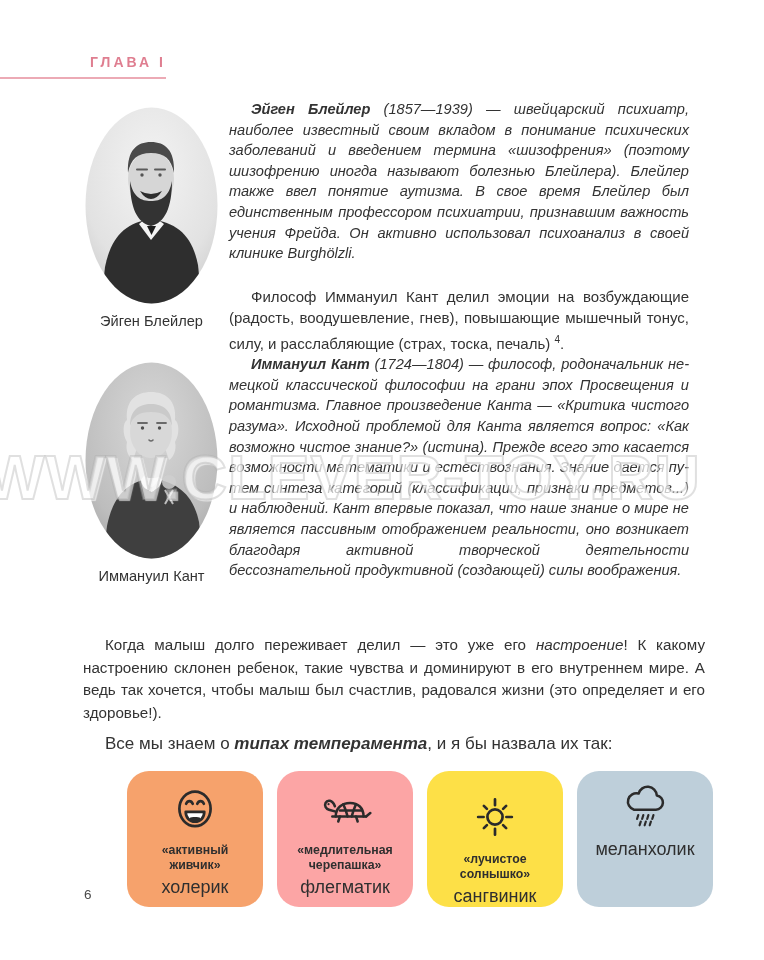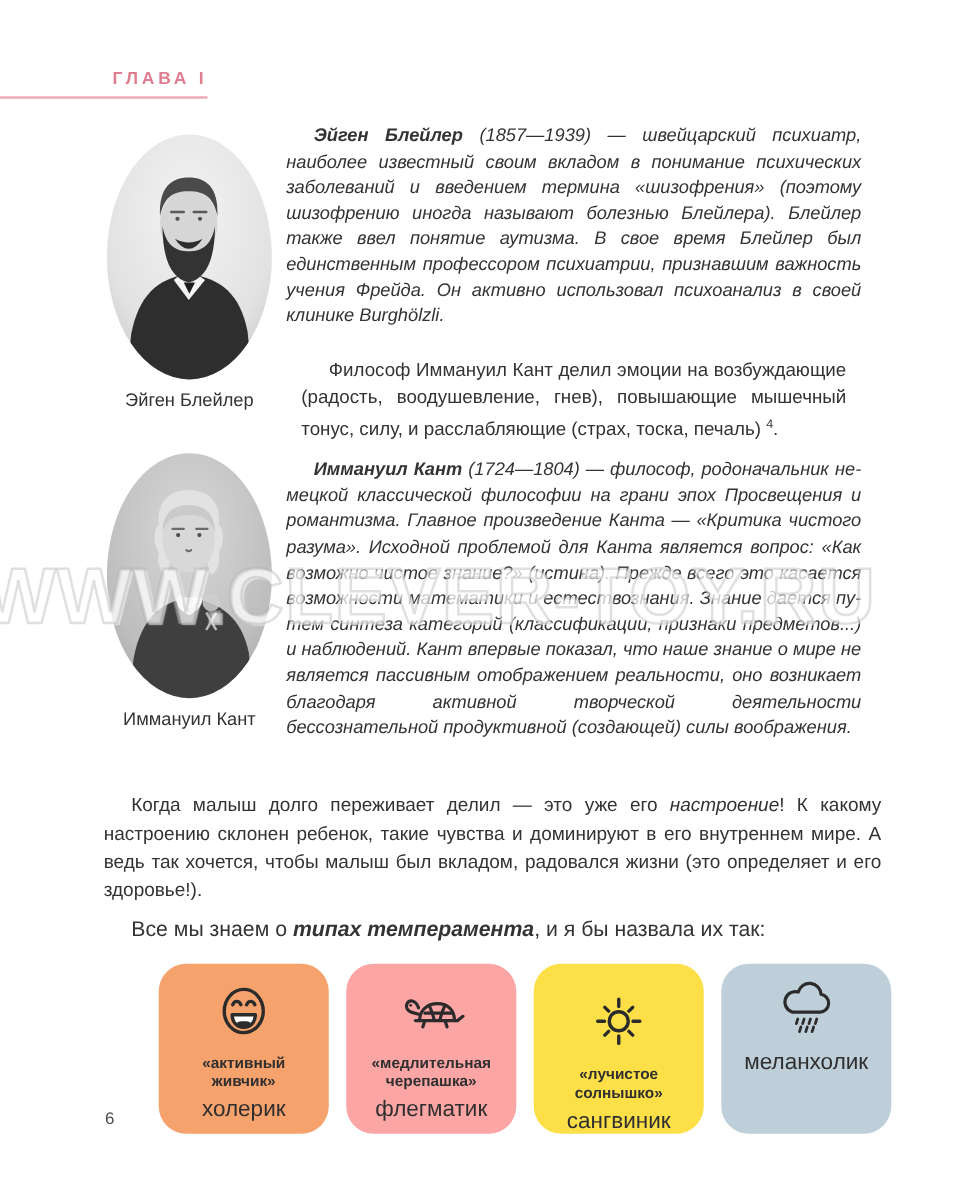--- a/index.html
+++ b/index.html
@@ -25,21 +25,21 @@
   .textcol{position:absolute;left:229px;top:99px;width:460px;}
   .bio{
     font-style:italic;font-size:14.6px;line-height:20.6px;
     text-align:justify;text-indent:22px;margin:0;
   }
   .bio .lead{font-weight:bold;}
   .p-gap1{margin-bottom:22px;}
   .p-gap2{margin-bottom:26px;}
   .regular{
     font-size:15px;line-height:21.5px;text-align:justify;
-    text-indent:22px;margin:12px;font-style:normal;
+    text-indent:22px;margin:0;font-style:normal;
   }
   sup{font-size:10px;}
   
   .bottom-block{position:absolute;left:83px;top:634px;width:622px;}
   .mood{
     font-size:15.2px;line-height:22.5px;text-align:justify;
     text-indent:22px;margin:0;
   }
   .mood .em-italic{font-style:italic;}
   .intro{
@@ -147,21 +147,21 @@
 
   <div class="textcol">
     <p class="bio p-gap1"><span class="lead">Эйген Блейлер</span><span> (1857—1939) — швейцарский психиатр, наиболее известный своим вкладом в понимание психических заболеваний и введением термина «шизофрения» (поэтому шизофрению ино­гда называют болезнью Блейлера). Блейлер также ввел понятие аутизма. В свое время Блейлер был единственным профессором психиатрии, признавшим важность учения Фрейда. Он активно использовал психоанализ в своей клинике Burghölzli.</span></p>
 
     <p class="regular p-gap2"><span>Философ Иммануил Кант делил эмоции на возбуждающие (радость, воодушевление, гнев), повышающие мышечный тонус, силу, и расслабляющие (страх, тоска, печаль) </span><sup>4</sup><span>.</span></p>
 
     <p class="bio"><span class="lead">Иммануил Кант</span><span> (1724—1804) — философ, родоначальник не­мецкой классической философии на грани эпох Просвещения и ро­мантизма. Главное произведение Канта — «Критика чистого разума». Исходной проблемой для Канта является вопрос: «Как возможно чистое знание?» (истина). Прежде всего это касается возможности математики и естествознания. Знание дается пу­тем синтеза категорий (классификации, признаки предметов...) и наблюдений. Кант впервые показал, что наше знание о мире не является пассивным отображением реальности, оно возникает благодаря активной творческой деятельности бессознательной продуктивной (создающей) силы воображения.</span></p>
   </div>
 
   <div class="bottom-block">
-    <p class="mood"><span>Когда малыш долго переживает делил — это уже его </span><span class="em-italic">настроение</span><span>! К какому настроению склонен ребенок, такие чувства и доминируют в его внутреннем мире. А ведь так хочется, что­бы малыш был вкладом, радовался жизни (это определяет и его здоровье!).</span></p>
+    <p class="mood"><span>Когда малыш долго переживает делил — это уже его </span><span class="em-italic">настроение</span><span>! К какому настроению склонен ребенок, такие чувства и доминируют в его внутреннем мире. А ведь так хочется, что­бы малыш был счастлив, радовался жизни (это определяет и его здоровье!).</span></p>
 
     <p class="intro"><span>Все мы знаем о </span><span class="em-bold-italic">типах темперамента</span><span>, и я бы назвала их так:</span></p>
 
     <div class="cards-row">
 
       <div class="temperament-card" style="background: rgb(246, 162, 108);">
         <div class="card-icon">
           <svg width="54" height="54" viewBox="0 0 64 64" fill="none" stroke="#2b2b2b" stroke-width="3.2" stroke-linecap="round" stroke-linejoin="round">
             <ellipse cx="32" cy="33" rx="18.5" ry="20.5"></ellipse>
             <path d="M21.5 27c1.8-4.2 6-4.2 7.8 0"></path>

